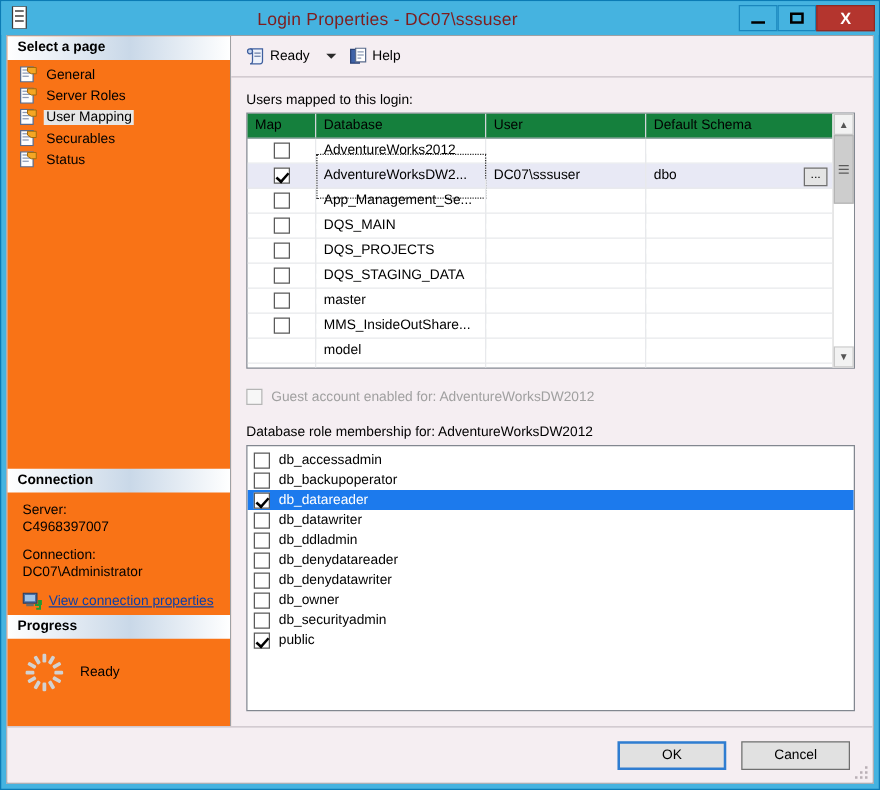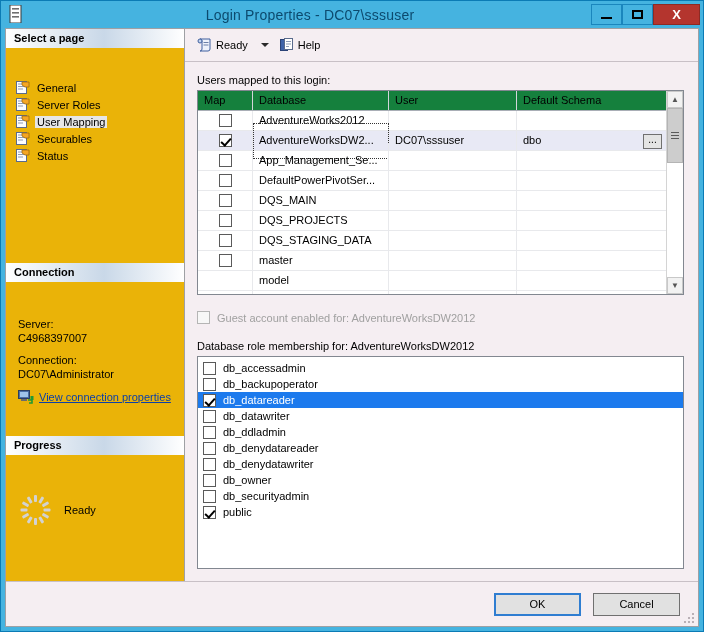--- a/index.html
+++ b/index.html
@@ -25,21 +25,21 @@
     position: relative;
     display: flex; align-items: center;
     background: #45b3e0;
   }
   .title-icon {
     position: absolute; left: 8px; top: 4px;
     width: 13px; height: 18px;
   }
   .title-text {
     flex: 1; text-align: center;
-    font-size: 14px; color: #0c4a6e;
+    font-size: 14px; color: #7f1d1d;
     letter-spacing: .2px;
     padding-right: 110px;
     padding-left: 26px;
   }
   .title-btns {
     position: absolute; right: 3px; top: 3px;
     display: flex; gap: 0px;
   }
   .tbtn {
     width: 31px; height: 21px;
@@ -66,25 +66,24 @@
     background: #f5eef2;
     border: 1px solid #9ea0a4;
     display: flex; flex-direction: column;
     position: relative;
   }
   .content-row { flex: 1; display: flex; min-height: 0; }
 
   
   .leftpane {
     width: 179px; flex: 0 0 179px;
-    background: #eab308;
+    background: #f97316;
     border-right: 1px solid #9ea0a4;
     display: flex; flex-direction: column;
     box-sizing: border-box;
-    gap: 28px;
   }
   .group-head {
     height: 19px; line-height: 19px;
     font-weight: bold; font-size: 11px;
     padding-left: 8px;
     background: linear-gradient(to right, #ffffff 0%, #c9d8e8 55%, #ffffff 100%);
     color: #000;
   }
   .group-head.progress-head {
     background: linear-gradient(to right, #ffffff 0%, #c9d8e8 55%, #ffffff 100%);
@@ -492,53 +491,53 @@
                       <span class="cbx"></span>
                     </div>
                     <div class="gc c-db">App_Management_Se...</div>
                     <div class="gc c-user"></div>
                     <div class="gc c-sch"></div>
                   </div>
                   <div class="grow">
                     <div class="gc c-map">
                       <span class="cbx"></span>
                     </div>
-                    <div class="gc c-db">DefaultPowerPivotSer...</div>
+                    <div class="gc c-db">DQS_MAIN</div>
                     <div class="gc c-user"></div>
                     <div class="gc c-sch"></div>
                   </div>
                   <div class="grow">
                     <div class="gc c-map">
                       <span class="cbx"></span>
                     </div>
-                    <div class="gc c-db">DQS_MAIN</div>
+                    <div class="gc c-db">DQS_PROJECTS</div>
                     <div class="gc c-user"></div>
                     <div class="gc c-sch"></div>
                   </div>
                   <div class="grow">
                     <div class="gc c-map">
                       <span class="cbx"></span>
                     </div>
-                    <div class="gc c-db">DQS_PROJECTS</div>
+                    <div class="gc c-db">DQS_STAGING_DATA</div>
                     <div class="gc c-user"></div>
                     <div class="gc c-sch"></div>
                   </div>
                   <div class="grow">
                     <div class="gc c-map">
                       <span class="cbx"></span>
                     </div>
-                    <div class="gc c-db">DQS_STAGING_DATA</div>
+                    <div class="gc c-db">master</div>
                     <div class="gc c-user"></div>
                     <div class="gc c-sch"></div>
                   </div>
                   <div class="grow">
                     <div class="gc c-map">
                       <span class="cbx"></span>
                     </div>
-                    <div class="gc c-db">master</div>
+                    <div class="gc c-db">MMS_InsideOutShare...</div>
                     <div class="gc c-user"></div>
                     <div class="gc c-sch"></div>
                   </div>
                   <div class="grow">
                     <div class="gc c-map"></div>
                     <div class="gc c-db">model</div>
                     <div class="gc c-user"></div>
                     <div class="gc c-sch"></div>
                   </div>
                 </div>

